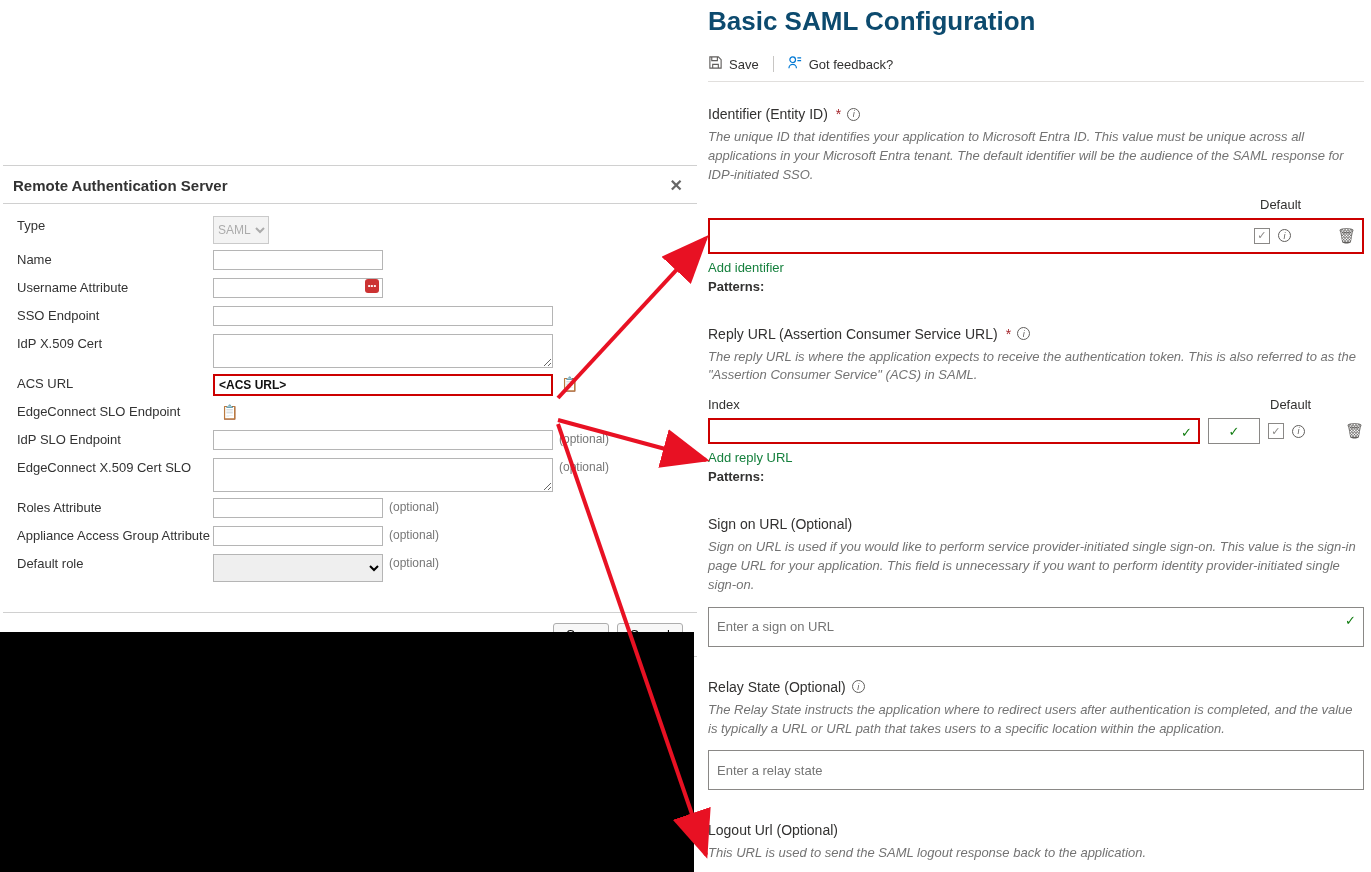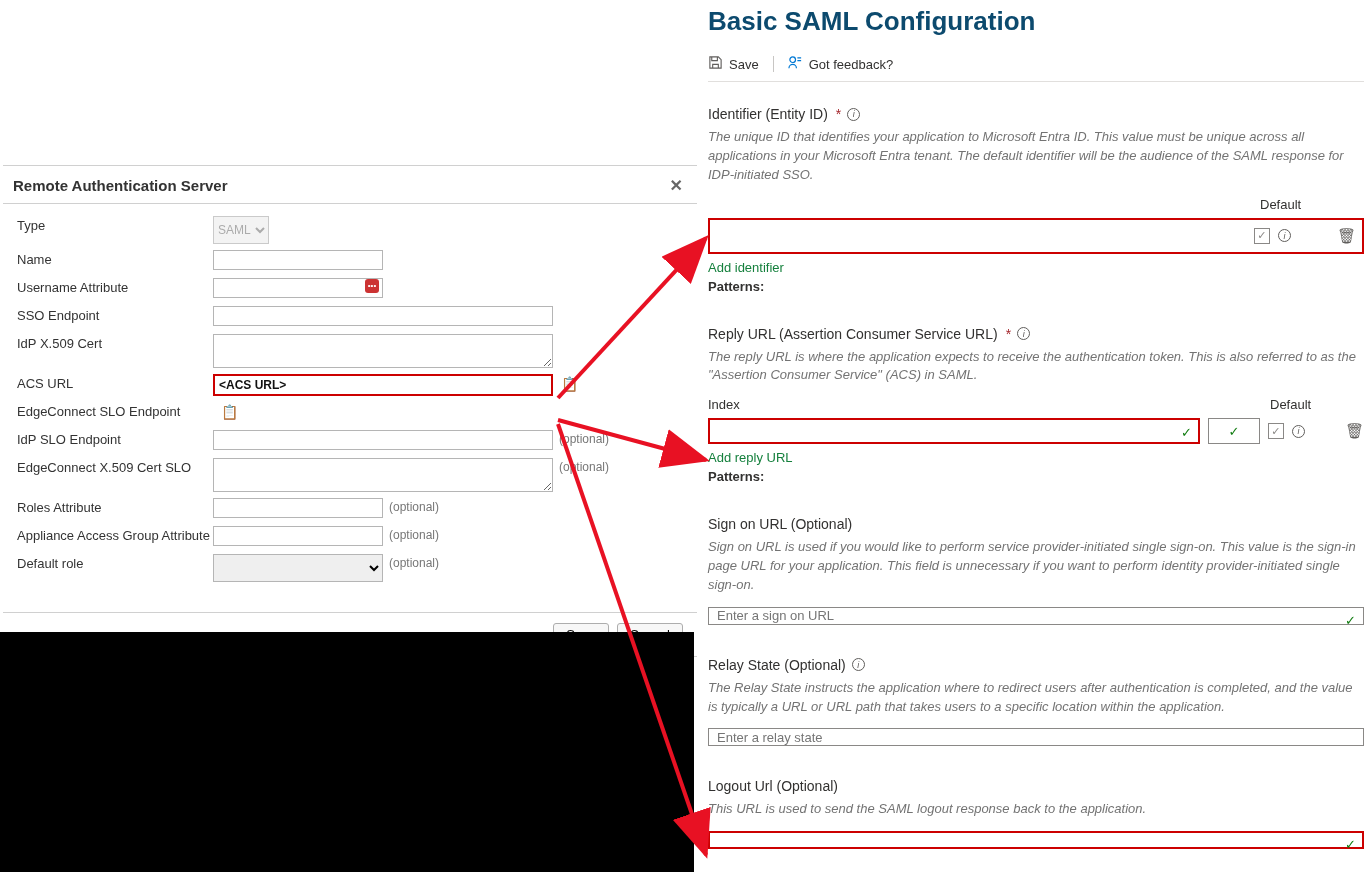--- a/index.html
+++ b/index.html
@@ -247,21 +247,21 @@
     margin-top: 6px;
     cursor: pointer;
   }
   .patterns {
     font-size: 13px;
     font-weight: 600;
     margin-top: 4px;
   }
   .az-input {
     width: 100%;
-    height: 18px;
+    height: 40px;
     border: 1px solid #8a8886;
     padding: 0 8px;
     font-size: 13px;
     color: #323130;
     position: relative;
   }
   .az-input-wrapper {
     position: relative;
   }
   .az-input-wrapper .check-sm { right: 8px; top: 6px; }

